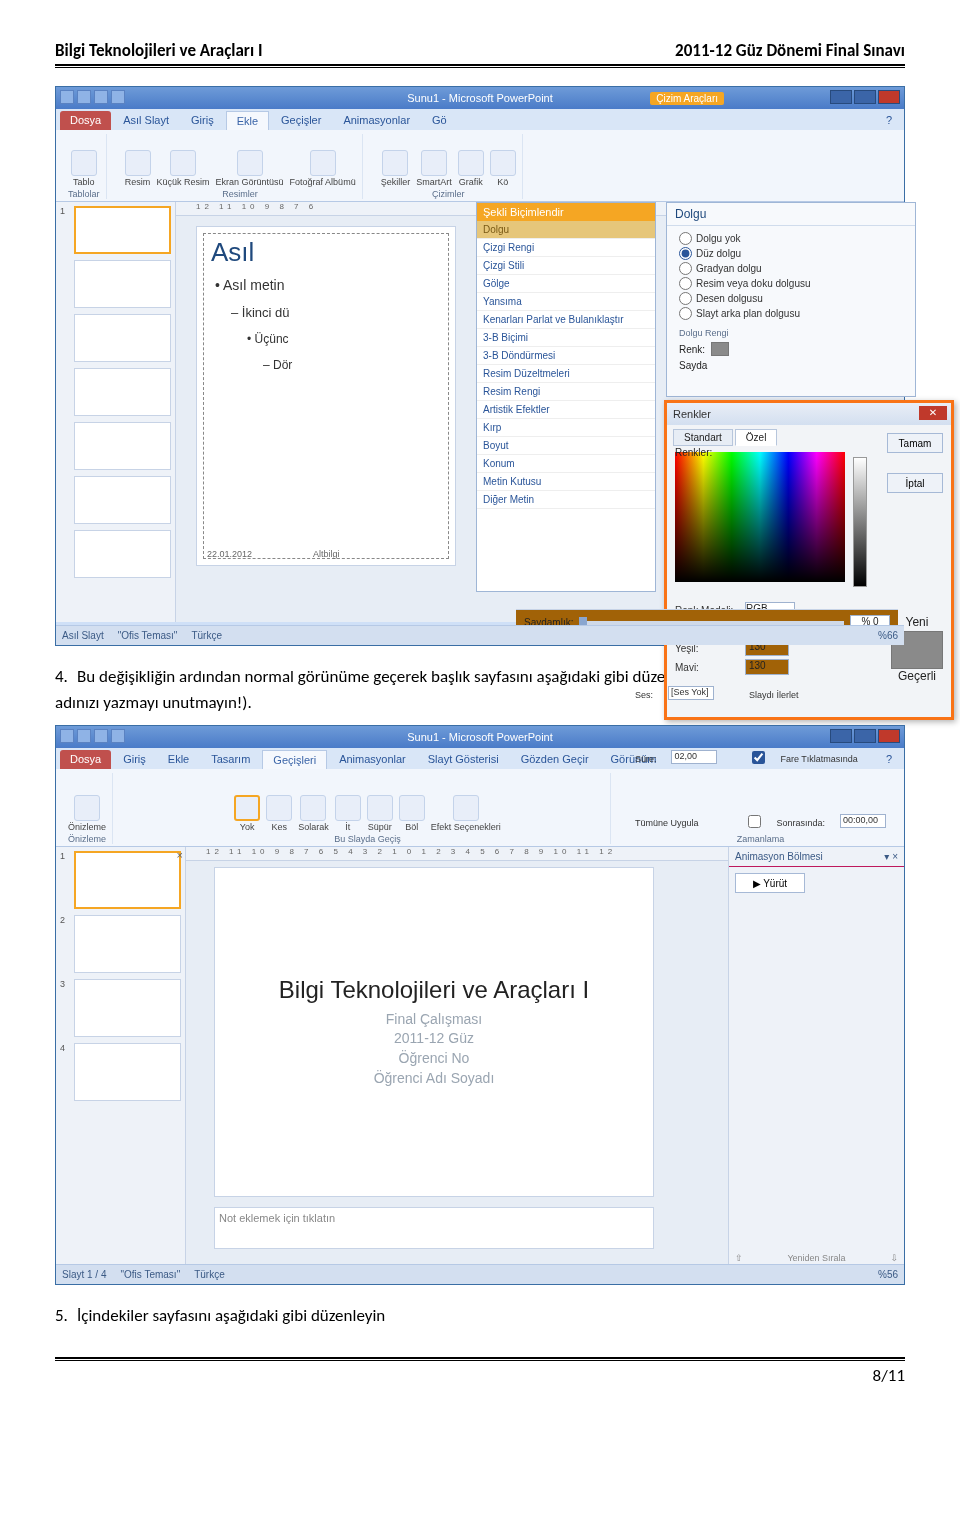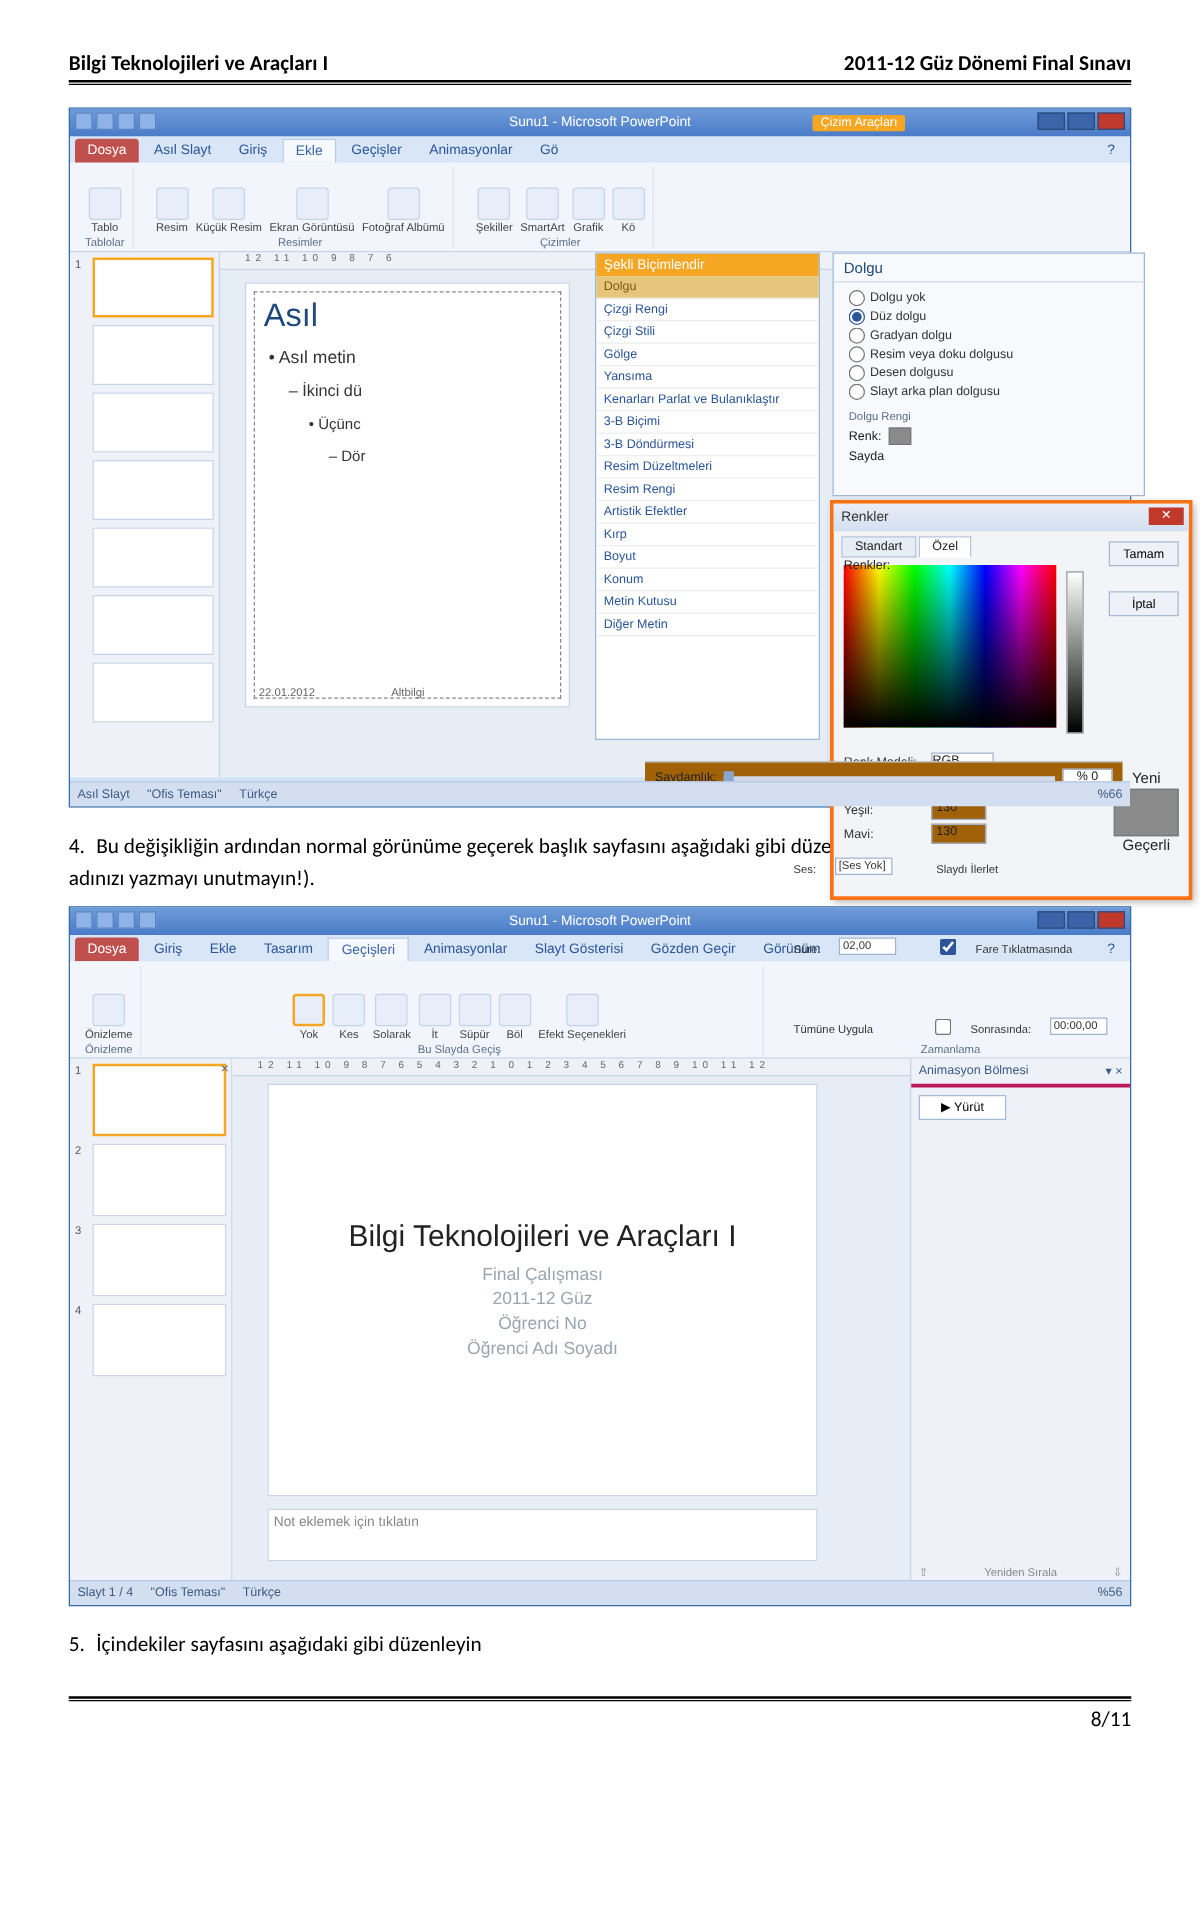--- a/index.html
+++ b/index.html
@@ -150,21 +150,21 @@
   .shot2 .x2{ position:absolute; right:2px; top:2px; font-size:11px; color:#666;}
   .shot2 .canvas{ background:#e7edf5;}
   .shot2 .bigslide{
     position:absolute; left:28px; top:20px; width:440px; height:330px; background:#fff; border:1px solid #c7d3e6;
     display:flex; flex-direction:column; align-items:center; justify-content:center; gap:6px;
   }
   .shot2 .bigslide h1{ font-size:24px; font-weight:400; color:#222;}
   .shot2 .bigslide .sub{ color:#9aa5b1; font-size:14px; text-align:center; line-height:1.4;}
   .shot2 .notes{ position:absolute; left:28px; top:360px; width:440px; height:42px; background:#fff; border:1px solid #c7d3e6; color:#888; font-size:11px; padding:4px;}
   .shot2 .anim{ position:absolute; right:0; top:0; width:176px; bottom:0; background:#eef2f8; border-left:1px solid #c7d3e6;}
-  .shot2 .anim .ah{ font-size:10px; padding:4px 6px; color:#3b5a85; display:flex; justify-content:space-between; border-bottom:3px solid #be185d;}
+  .shot2 .anim .ah{ font-size:10px; padding:4px 6px; color:#3b5a85; display:flex; justify-content:space-between; border-bottom:1px solid #be185d;}
   .shot2 .anim .play{ margin:6px; width:70px; height:20px; border:1px solid #a6b9d6; background:#fff; font-size:10px;}
   .shot2 .anim .foot{ position:absolute; bottom:4px; left:6px; right:6px; display:flex; justify-content:space-between; font-size:9px; color:#888;}
   .shot2 .statusbar{ }
 
   .tinylabel{font-size:9px;color:#5a6e8a;}
 </style>
 </head>
 <body>
 
 <div class="page">

